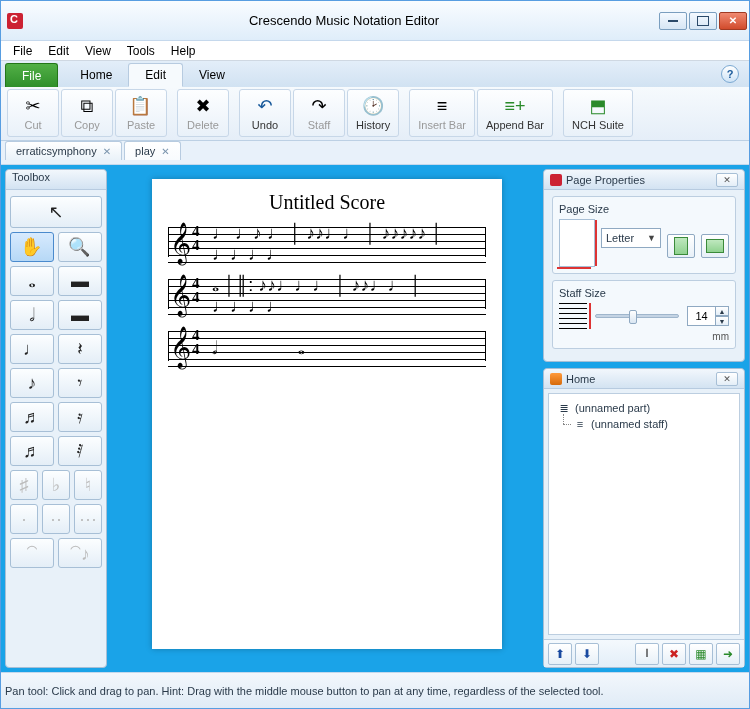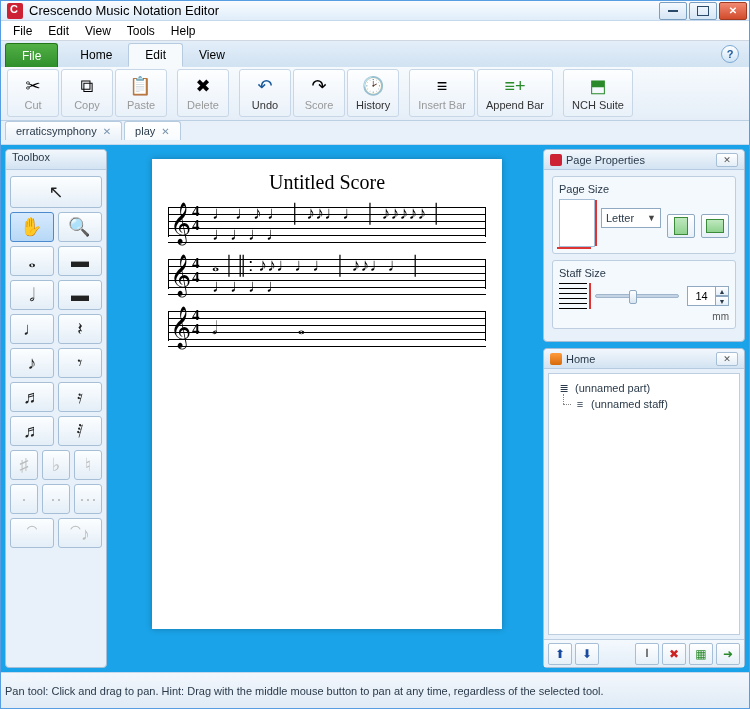--- a/index.html
+++ b/index.html
@@ -1,19 +1,19 @@
 <!DOCTYPE html>
 <html><head>
 <meta charset="utf-8">
 <style>
   * { box-sizing: border-box; margin: 0; padding: 0; }
   body { font-family: "Segoe UI", Tahoma, sans-serif; font-size: 12px; background: #fff; overflow: hidden; }
   .window { width: 750px; height: 709px; border: 1px solid #579de1; display: flex; flex-direction: column; background: #fff; }
   
-  .titlebar { height: 20px; background: linear-gradient(to bottom, #f9fcff, #dfedfa); display: flex; align-items: center; padding: 0 2px 0 6px; border-bottom: 1px solid #c5d8ec; }
+  .titlebar { height: 40px; background: linear-gradient(to bottom, #f9fcff, #dfedfa); display: flex; align-items: center; padding: 0 2px 0 6px; border-bottom: 1px solid #c5d8ec; text-align: center; }
   .titlebar .app-icon { width: 16px; height: 16px; background: #c23; border-radius: 2px; margin-right: 6px; position: relative; }
   .titlebar .app-icon::after { content: "C"; color: #fff; font-size: 11px; font-weight: bold; position: absolute; left: 3px; top: 0; }
   .titlebar .title-text { flex: 1; color: #000; font-size: 13px; }
   .titlebar .win-btns { display: flex; gap: 2px; }
   .win-btn { width: 28px; height: 18px; border: 1px solid #7a9ebf; border-radius: 2px; background: linear-gradient(#f4f9ff,#d6e6f5); display: flex; align-items: center; justify-content: center; font-size: 11px; }
   .win-btn.close { background: linear-gradient(#f08a72,#d14b2c); border-color: #a03a23; color:#fff; font-weight:bold;}
   .win-btn.min::after { content:""; width:10px; height:2px; background:#2b4a6a; }
   .win-btn.max::after { content:""; width:10px; height:8px; border:1px solid #2b4a6a; }
   .win-btn.close::after { content:"✕"; font-size:10px;}
   
@@ -155,21 +155,21 @@
       <div class="ico">✖</div>
       <div class="lbl">Delete</div>
     </div>
     <div class="tool-sep"></div>
     <div class="tool-btn">
       <div class="ico" style="color:#1a5a9b">↶</div>
       <div class="lbl">Undo</div>
     </div>
     <div class="tool-btn disabled">
       <div class="ico">↷</div>
-      <div class="lbl">Score</div>
+      <div class="lbl">Staff</div>
     </div>
     <div class="tool-btn">
       <div class="ico" style="color:#2a8a2a">🕑</div>
       <div class="lbl">History</div>
     </div>
     <div class="tool-sep"></div>
     <div class="tool-btn disabled">
       <div class="ico">≡</div>
       <div class="lbl">Insert Bar</div>
     </div>

